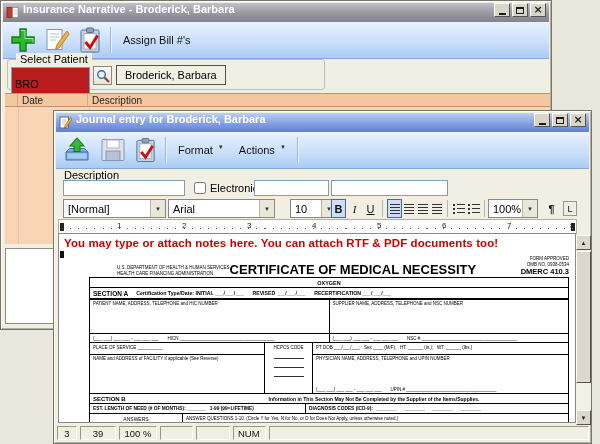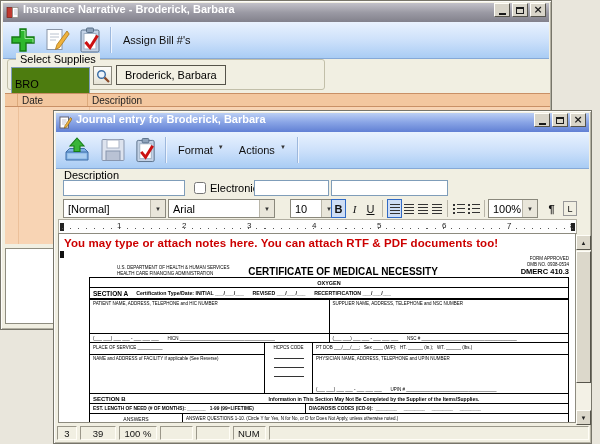--- a/index.html
+++ b/index.html
@@ -17,21 +17,21 @@
   .g-max{width:8px;height:7px;border:1px solid #1a1a1a;border-top-width:2px}
   .g-close{font-size:11px;font-weight:bold;line-height:10px;font-family:"DejaVu Sans",sans-serif}
   .toolbar{position:absolute;left:2px;top:21px;right:2px;height:37px;display:flex;align-items:center;gap:7px;padding:0 6px;background:linear-gradient(180deg,#e9f2fe 0%,#cadffa 55%,#a9ccf4 100%);border-bottom:1px solid #86a9d7}
   .ticon{display:flex;align-items:center;justify-content:center}
   .tsep{width:2px;height:26px;border-left:1px solid #9db8dd;border-right:1px solid #eef4fd}
   .tlabel{font-size:11px;color:#111;display:flex;gap:5px;padding:3px 4px}
   .dd{font-size:6px;color:#333}
   
   .group{position:absolute;left:6px;top:58px;width:318px;height:31px;border:1px solid #c2bfa9;border-radius:3px}
   .glabel{position:absolute;left:8px;top:-7px;background:#f1efe2;padding:0 4px;font-size:11px;color:#000}
-  .pinput{position:absolute;left:10px;top:66px;width:79px;height:17px;border:1px solid #7f9db9;background:#4d7c0f;font-size:11px;padding:16px 3px;font-family:inherit}
+  .pinput{position:absolute;left:10px;top:66px;width:79px;height:17px;border:1px solid #7f9db9;background:#b91c1c;font-size:11px;padding:16px 3px;font-family:inherit}
   .sbtn-search{position:absolute;left:92px;top:65px;width:19px;height:19px;background:linear-gradient(#fdfdfb,#e6e3d6);border:1px solid #8a887c;display:flex;align-items:center;justify-content:center}
   .pname{position:absolute;left:115px;top:64px;height:20px;border:1px solid #55534a;background:#f2f0e3;font-size:11px;display:flex;align-items:center;padding:8px 8px;white-space:nowrap}
   .ghead{position:absolute;left:4px;top:92px;width:545px;height:14px;background:#f3c79f;border-top:1px solid #c99066;border-bottom:1px solid #c99066;display:flex;font-size:10px;color:#222}
   .gsel{flex:0 0 13px;border-right:1px solid #dcaa7c}
   .gcol-date{flex:0 0 70px;padding-left:4px;border-right:1px solid #dcaa7c;display:flex;align-items:center}
   .gcol-desc{flex:1;padding-left:4px;display:flex;align-items:center}
   .gbody{position:absolute;left:4px;top:106px;width:545px;height:137px;background:#f8d4b4}
   .gbody::before{content:"";position:absolute;left:13px;top:0;bottom:0;width:1px;background:#ecc09a}
   .gbody::after{content:"";position:absolute;left:84px;top:0;bottom:0;width:1px;background:#ecc09a}
   .wpane{position:absolute;left:4px;top:247px;width:545px;height:76px;background:#fff;border:1px solid #8f8d80}
@@ -56,21 +56,21 @@
   .rn{position:absolute;top:1px;font-size:8px;color:#222}
   .n1{left:58px}.n2{left:123px}.n3{left:188px}.n4{left:253px}.n5{left:318px}.n6{left:383px}.n7{left:448px}.n8{left:511px}
   .rmark{position:absolute;top:3px;width:4px;height:8px;background:#222}
   .rmark.l{left:1px}.rmark.r{right:1px}
   
   .doc{position:absolute;left:4px;top:122px;width:518px;height:190px;background:#fff;border:1px solid #8d8b7f;overflow:hidden}
   .caret{position:absolute;left:1px;top:17px;width:4px;height:7px;background:#111}
   .note{position:absolute;left:5px;top:3px;font-size:11.5px;font-weight:bold;color:#cc0000;white-space:nowrap;letter-spacing:.1px}
   .fhead{position:absolute;left:30px;top:22px;width:480px;display:flex;align-items:flex-end;color:#000}
   .fhl{flex:1;font-size:4.5px;line-height:1.25;padding-left:28px;white-space:nowrap}
-  .fht{flex:0 0 auto;font-size:10px;font-weight:bold;text-align:left}
+  .fht{flex:0 0 auto;font-size:13px;font-weight:bold;text-align:left}
   .fhr{flex:1;text-align:right;font-size:4.5px;line-height:1.25;white-space:nowrap}
   .fhr .code{font-size:7.5px;font-weight:bold}
   .frm{position:absolute;left:30px;top:43px;width:480px;border:1px solid #000;background:#fff;color:#000}
   .frow{position:relative;display:flex;border-bottom:1px solid #000;overflow:hidden}
   .pre{white-space:pre}
   .h-ox{height:10px;align-items:center;justify-content:center;font-size:5.5px;font-weight:bold}
   .h-sa{height:12px;align-items:center;gap:8px;padding:0 3px;border-bottom-width:2px}
   .sa-label{font-size:6.5px;font-weight:bold}
   .sa-cert{font-size:5.2px;font-weight:bold;overflow:hidden}
   .h-ps{height:43px}
@@ -158,21 +158,21 @@
           <path d="M7.5 15 l4.5 5.5 7.5-12" stroke="#cc1111" stroke-width="3" fill="none"></path>
         </svg>
     </span>
     <span class="tsep"></span>
     <span class="tlabel">
         <span>Assign Bill #'s</span>
       </span>
   </div>
 
   <div class="group">
-    <span class="glabel">Select Supplies</span>
+    <span class="glabel">Select Patient</span>
   </div>
   <input class="pinput" value="BRO" style="">
   <span class="sbtn-search">
     <svg width="14" height="14" viewBox="0 0 14 14">
         <circle cx="5.5" cy="5.5" r="3.8" fill="#eef4fb" stroke="#3a6ea5" stroke-width="1.4"></circle>
         <path d="M8.6 8.6 L13 13" stroke="#8a4a2a" stroke-width="2.2"></path>
       </svg>
   </span>
   <span class="pname">Broderick, Barbara</span>
 

